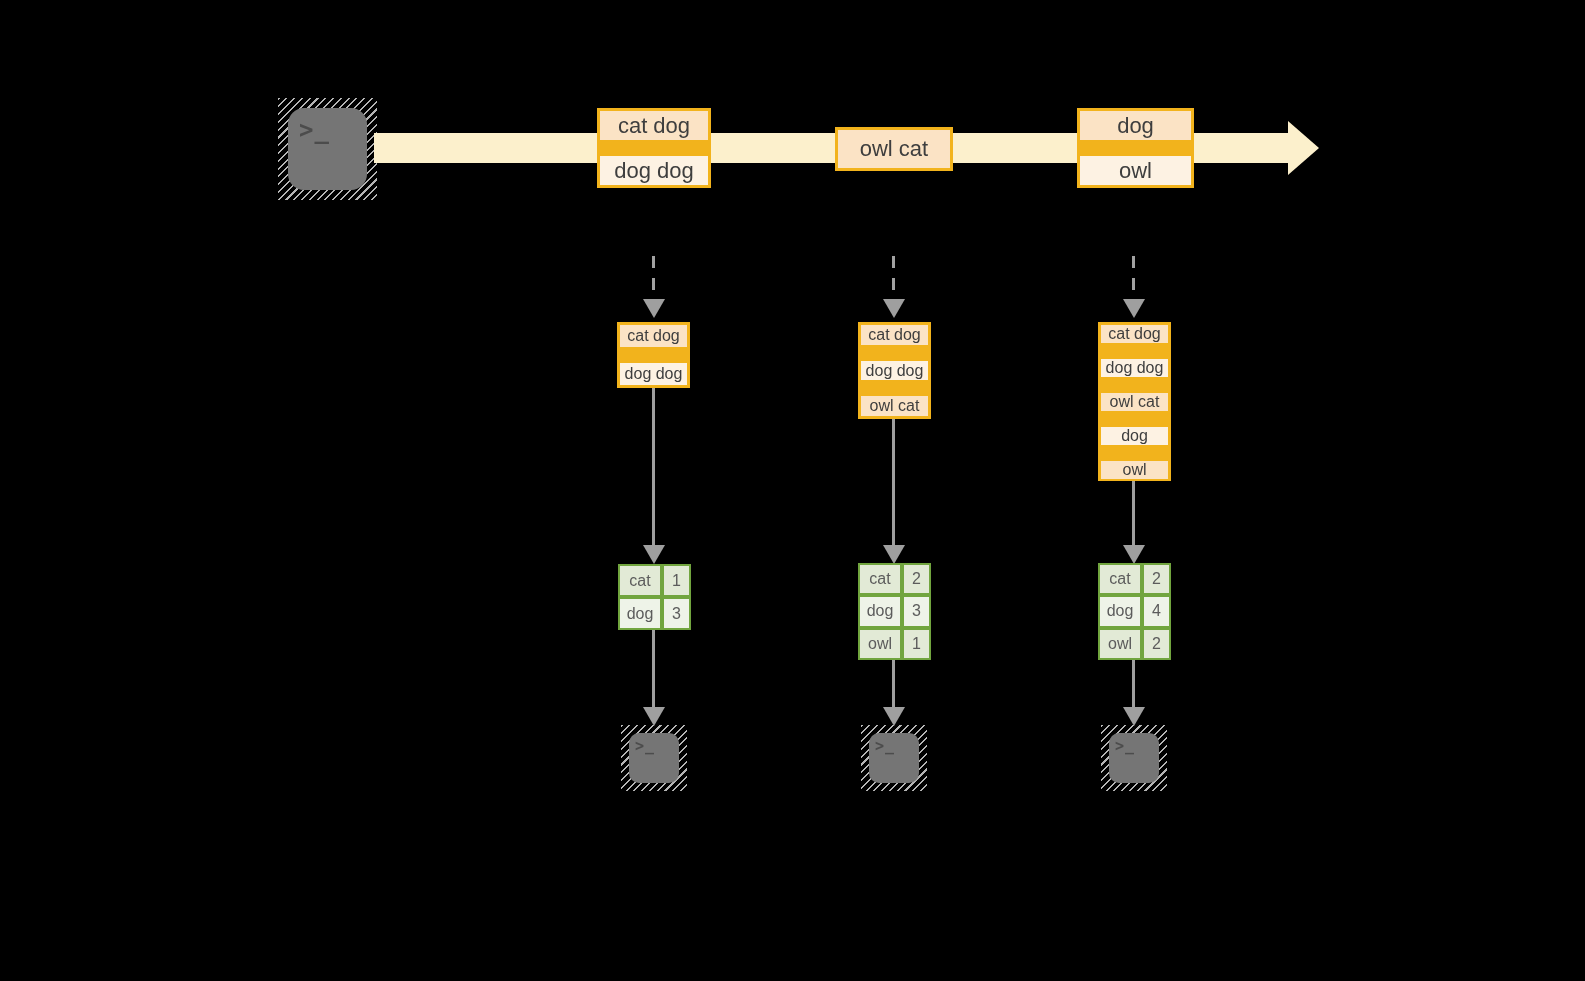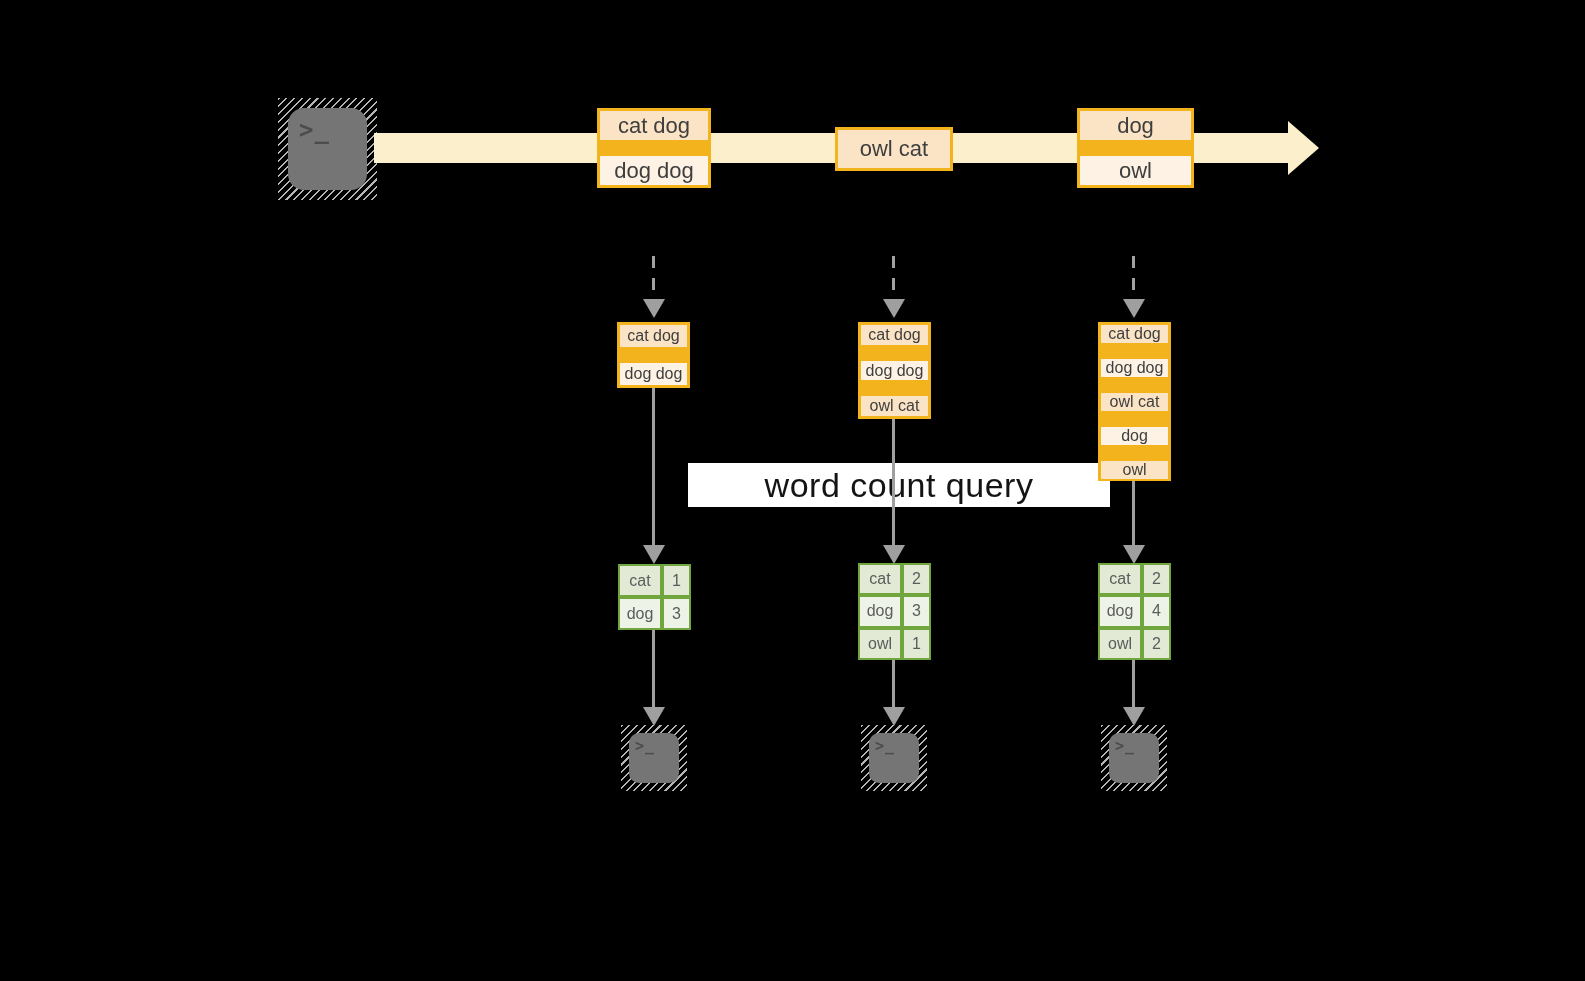--- a/index.html
+++ b/index.html
@@ -112,21 +112,20 @@
     <div class="orow dark f16">owl cat</div>
   </div>
   <div class="obox" style="left:1098px;top:322px;width:73px;height:159px;">
     <div class="orow dark f16">cat dog</div>
     <div class="orow light f16">dog dog</div>
     <div class="orow dark f16">owl cat</div>
     <div class="orow light f16">dog</div>
     <div class="orow dark f16">owl</div>
   </div>
 
-  <div class="qlabel" style="left:688px;top:463px;width:422px;height:44px;">word count query</div>
 
   <div class="solidline" style="left:652px;top:388px;height:158px;"></div>
   <div class="head-down" style="left:643px;top:545px;"></div>
   <div class="solidline" style="left:892px;top:419px;height:127px;"></div>
   <div class="head-down" style="left:883px;top:545px;"></div>
   <div class="solidline" style="left:1132px;top:481px;height:65px;"></div>
   <div class="head-down" style="left:1123px;top:545px;"></div>
 
   <div class="gtable" style="left:618px;top:564px;width:73px;height:66px;">
     <div class="gcell dark">cat</div>

